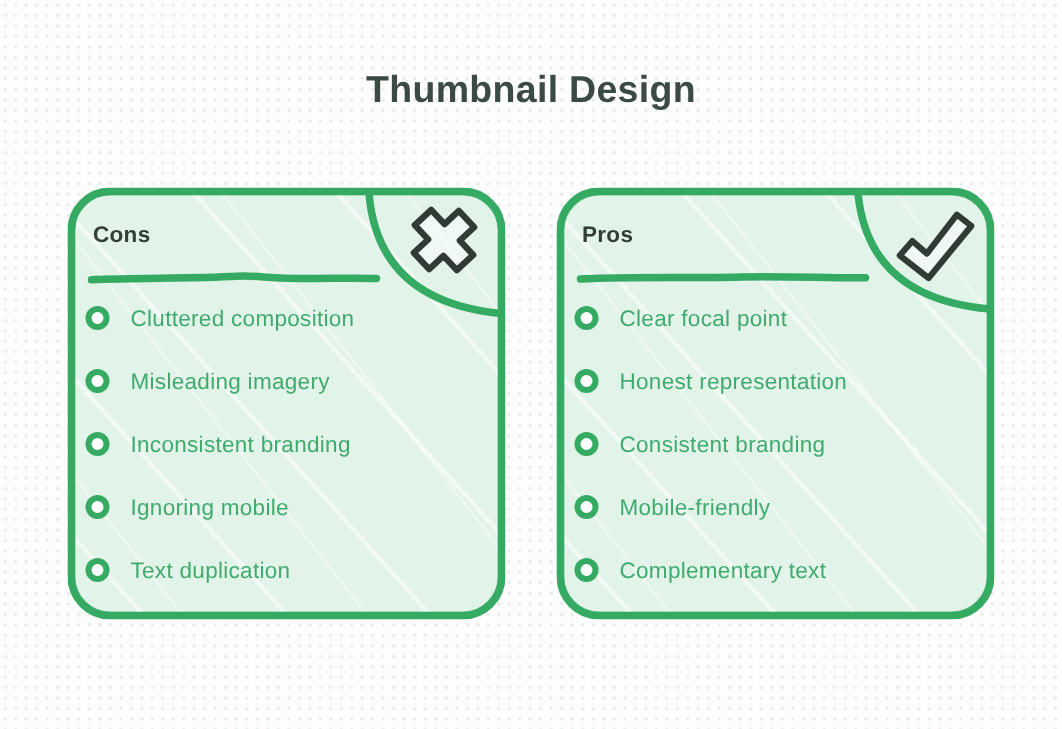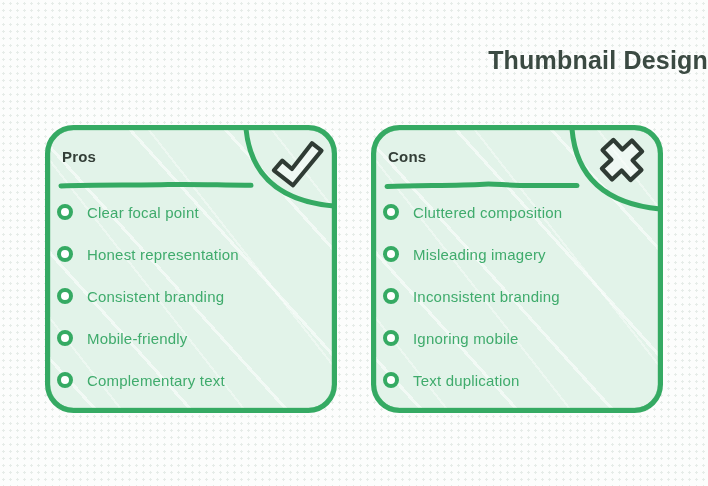--- a/index.html
+++ b/index.html
@@ -10,21 +10,21 @@
     width: 708px;
     height: 486px;
     overflow: hidden;
     background-color: #FCFDFC;
     background-image: radial-gradient(rgba(140,170,150,.20) 1px, transparent 1.3px);
     background-size: 7px 7px;
     font-family: "Liberation Sans", sans-serif;
   }
   .page-title {
     margin: 46px 0 0 0;
-    text-align: right;
+    text-align: center;
     font-size: 25px;
     font-weight: 700;
     letter-spacing: 0.2px;
     color: #3B4A42;
   }
   .cards-row {
     display: flex;
     justify-content: center;
     gap: 34px;
     margin-top: 50px;
@@ -101,60 +101,20 @@
 
 <h1 class="page-title">Thumbnail Design</h1>
 
 <div class="cards-row">
 
   <div class="card">
     <div class="card-bg"></div>
     <svg class="card-frame" viewBox="0 0 292 288" fill="none">
       <rect x="2.5" y="2.5" width="287" height="283" rx="26" stroke="#35AA63" stroke-width="5"></rect>
       <rect x="4.5" y="4.5" width="283" height="279" rx="24" stroke="#35AA63" stroke-width="1.6" opacity="0.65"></rect>
-      <path d="M 201 4 Q 208 74 289 81" stroke="#35AA63" stroke-width="5" stroke-linecap="round"></path>
-    </svg>
-    <svg class="corner-icon check" viewBox="0 0 64 52" fill="none">
-      <polygon points="5,30 15,20 25,30 49,3 59,12 25,48" fill="rgba(255,255,255,0.45)" stroke="#2F3B34" stroke-width="4.5" stroke-linejoin="round" transform="rotate(-4 32 26)"></polygon>
-    </svg>
-    <div class="card-content">
-      <h2 class="card-title">Pros</h2>
-      <svg class="title-underline" width="196" height="9" viewBox="0 0 196 9">
-        <path d="M3,5 C40,3.2 80,4.6 110,3.6 C140,2.8 170,4.6 193,4.2" stroke="#35AA63" stroke-width="5" fill="none" stroke-linecap="round"></path>
-      </svg>
-      <ul class="card-list">
-        <li class="list-item">
-          <span class="bullet"></span>
-          <span class="item-label">Clear focal point</span>
-        </li>
-        <li class="list-item">
-          <span class="bullet"></span>
-          <span class="item-label">Honest representation</span>
-        </li>
-        <li class="list-item">
-          <span class="bullet"></span>
-          <span class="item-label">Consistent branding</span>
-        </li>
-        <li class="list-item">
-          <span class="bullet"></span>
-          <span class="item-label">Mobile-friendly</span>
-        </li>
-        <li class="list-item">
-          <span class="bullet"></span>
-          <span class="item-label">Complementary text</span>
-        </li>
-      </ul>
-    </div>
-  </div>
-
-  <div class="card">
-    <div class="card-bg"></div>
-    <svg class="card-frame" viewBox="0 0 292 288" fill="none">
-      <rect x="2.5" y="2.5" width="287" height="283" rx="26" stroke="#35AA63" stroke-width="5"></rect>
-      <rect x="4.5" y="4.5" width="283" height="279" rx="24" stroke="#35AA63" stroke-width="1.6" opacity="0.65"></rect>
       <path d="M 201 4 Q 207 76 289 84" stroke="#35AA63" stroke-width="5" stroke-linecap="round"></path>
     </svg>
     <svg class="corner-icon cross" viewBox="0 0 60 60" fill="none">
       <g transform="translate(30,30) rotate(47)">
         <path d="M-8,-22 L8,-22 L8,-8 L22,-8 L22,8 L8,8 L8,22 L-8,22 L-8,8 L-22,8 L-22,-8 L-8,-8 Z" fill="rgba(255,255,255,0.45)" stroke="#2F3B34" stroke-width="4.5" stroke-linejoin="round"></path>
       </g>
     </svg>
     <div class="card-content">
       <h2 class="card-title">Cons</h2>
       <svg class="title-underline" width="196" height="9" viewBox="0 0 196 9">
@@ -178,13 +138,53 @@
           <span class="item-label">Ignoring mobile</span>
         </li>
         <li class="list-item">
           <span class="bullet"></span>
           <span class="item-label">Text duplication</span>
         </li>
       </ul>
     </div>
   </div>
 
+  <div class="card">
+    <div class="card-bg"></div>
+    <svg class="card-frame" viewBox="0 0 292 288" fill="none">
+      <rect x="2.5" y="2.5" width="287" height="283" rx="26" stroke="#35AA63" stroke-width="5"></rect>
+      <rect x="4.5" y="4.5" width="283" height="279" rx="24" stroke="#35AA63" stroke-width="1.6" opacity="0.65"></rect>
+      <path d="M 201 4 Q 208 74 289 81" stroke="#35AA63" stroke-width="5" stroke-linecap="round"></path>
+    </svg>
+    <svg class="corner-icon check" viewBox="0 0 64 52" fill="none">
+      <polygon points="5,30 15,20 25,30 49,3 59,12 25,48" fill="rgba(255,255,255,0.45)" stroke="#2F3B34" stroke-width="4.5" stroke-linejoin="round" transform="rotate(-4 32 26)"></polygon>
+    </svg>
+    <div class="card-content">
+      <h2 class="card-title">Pros</h2>
+      <svg class="title-underline" width="196" height="9" viewBox="0 0 196 9">
+        <path d="M3,5 C40,3.2 80,4.6 110,3.6 C140,2.8 170,4.6 193,4.2" stroke="#35AA63" stroke-width="5" fill="none" stroke-linecap="round"></path>
+      </svg>
+      <ul class="card-list">
+        <li class="list-item">
+          <span class="bullet"></span>
+          <span class="item-label">Clear focal point</span>
+        </li>
+        <li class="list-item">
+          <span class="bullet"></span>
+          <span class="item-label">Honest representation</span>
+        </li>
+        <li class="list-item">
+          <span class="bullet"></span>
+          <span class="item-label">Consistent branding</span>
+        </li>
+        <li class="list-item">
+          <span class="bullet"></span>
+          <span class="item-label">Mobile-friendly</span>
+        </li>
+        <li class="list-item">
+          <span class="bullet"></span>
+          <span class="item-label">Complementary text</span>
+        </li>
+      </ul>
+    </div>
+  </div>
+
 </div>
 
 </body></html>

